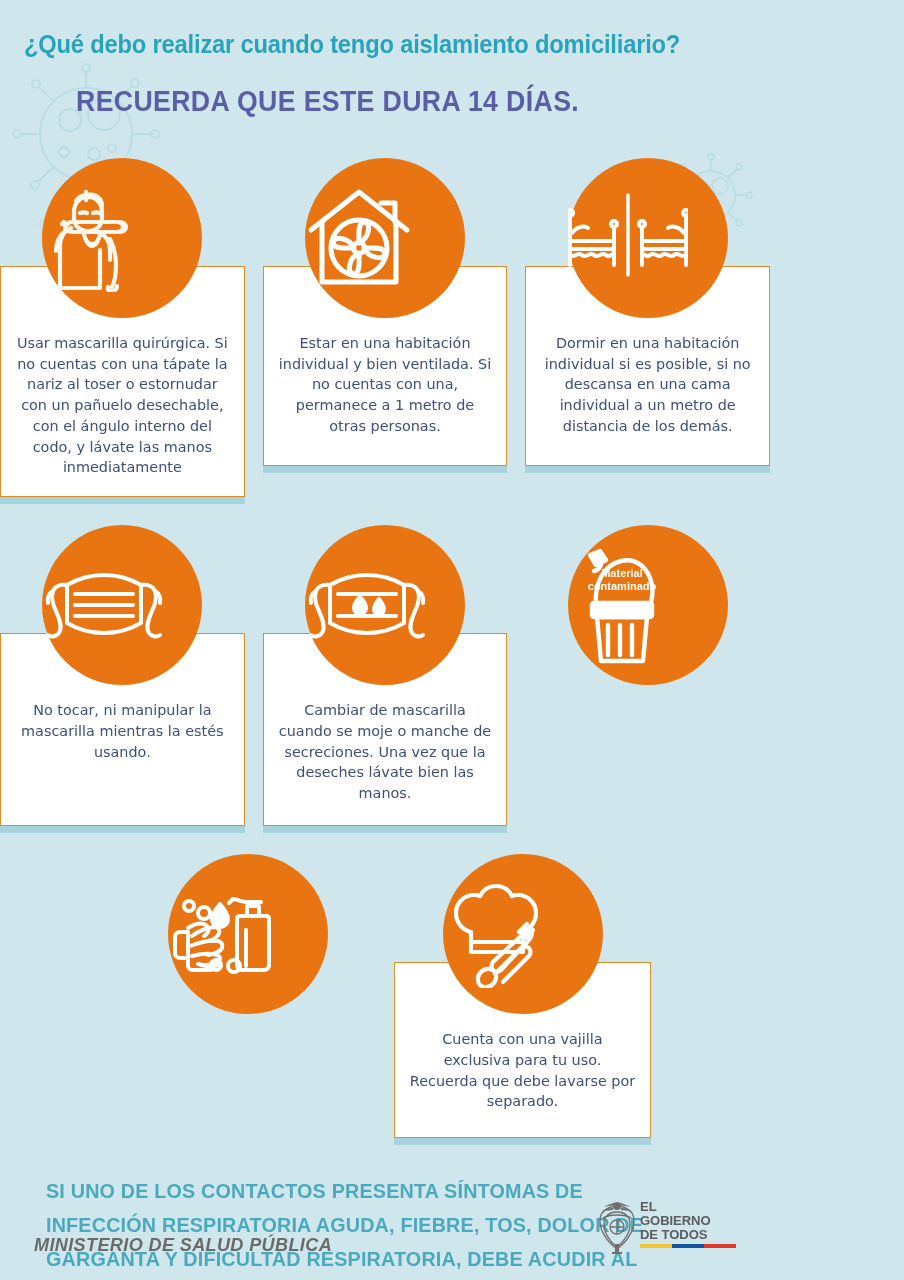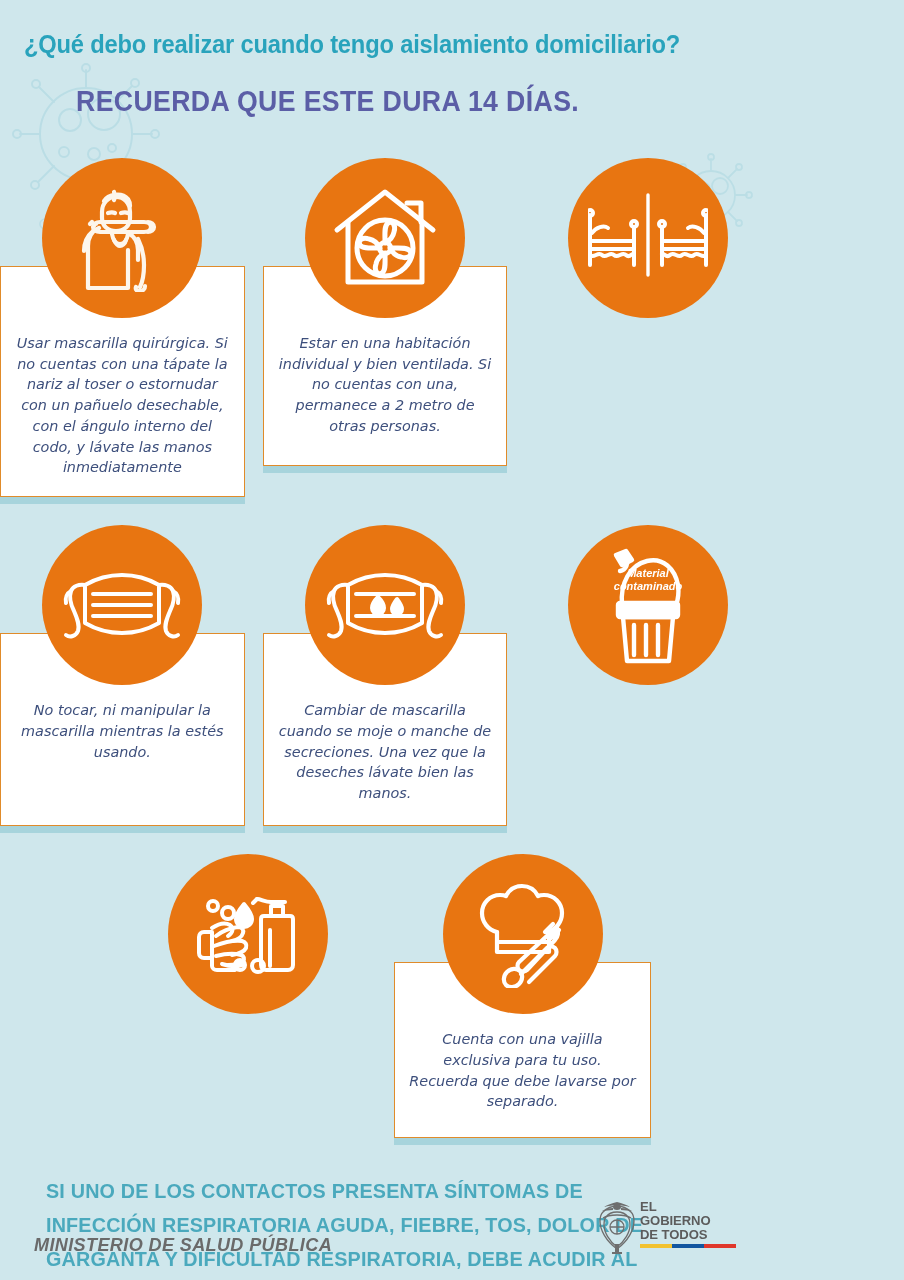--- a/index.html
+++ b/index.html
@@ -59,21 +59,20 @@
     transform: scaleX(0.92);
     transform-origin: left center;
     white-space: nowrap;
   }
 
   
   .grid {
     position: relative;
     z-index: 2;
     margin-top: 40px;
-    font-style: italic;
   }
   .row {
     display: flex;
     justify-content: center;
     gap: 18px;
     position: relative;
   }
   .row.row1 { margin-left: 0; }
   .row.row2 { margin-top: 28px; }
   .row.row3 { margin-top: 28px; }
@@ -88,21 +87,20 @@
     position: absolute;
     top: 0;
     left: 50%;
     transform: translateX(-50%);
     width: 160px;
     height: 160px;
     border-radius: 50%;
     background: #e87511;
     display: flex;
     align-items: center;
-    justify-content: center;
     z-index: 4;
   }
   .card-circle svg { display: block; }
 
   .card-body {
     position: relative;
     background: #ffffff;
     border: 1.5px solid #e08b2a;
     box-shadow: 0 7px 0 rgba(134, 196, 208, .55);
     min-height: 200px;
@@ -301,21 +299,21 @@
               <circle cx="54" cy="62" r="28"></circle>
               <circle cx="54" cy="62" r="5.5"></circle>
               <path d="M54 57c0-10-1-17 3-20 5-3 8 3 6 9-1 5-5 9-9 11z"></path>
               <path d="M59 62c10 0 17-1 20 3 3 5-3 8-9 6-5-1-9-5-11-9z"></path>
               <path d="M54 67c0 10 1 17-3 20-5 3-8-3-6-9 1-5 5-9 9-11z"></path>
               <path d="M49 62c-10 0-17 1-20-3-3-5 3-8 9-6 5 1 9 5 11 9z"></path>
             </g>
           </svg>
         </div>
         <div class="card-body">
-          <div class="card-text">Estar en una habitación individual y bien ventilada. Si no cuentas con una, permanece a 2 metro de otras personas.</div>
+          <div class="card-text">Estar en una habitación individual y bien ventilada. Si no cuentas con una, permanece a 1 metro de otras personas.</div>
         </div>
       </div>
 
       <div class="card h1">
         <div class="card-circle">
           <svg width="120" height="90" viewBox="0 0 120 90">
             <g fill="none" stroke="#ffffff" stroke-width="4" stroke-linecap="round" stroke-linejoin="round">
               <line x1="60" y1="2" x2="60" y2="82" stroke-width="3.4"></line>
 
               <path d="M2 22v50"></path>
@@ -328,20 +326,23 @@
 
               <path d="M118 22v50"></path>
                 <circle cx="118" cy="20" r="3"></circle>
               <path d="M74 34v38"></path>
                 <circle cx="74" cy="31" r="3"></circle>
               <path d="M74 48h44M74 56h44"></path>
               <path d="M116 40c-4-6-12-8-16-5"></path>
               <path d="M118 62c-4 4-8-4-12 0s-8-4-12 0-8-4-12 0-6-3-8-1"></path>
             </g>
           </svg>
+        </div>
+        <div class="card-body">
+          <div class="card-text">Dormir en una habitación individual si es posible, si no descansa en una cama individual a un metro de distancia de los demás.</div>
         </div>
       </div>
 
     </div>
 
     <div class="row row2">
 
       <div class="card h2">
         <div class="card-circle">
           <svg width="124" height="84" viewBox="0 0 124 84">

